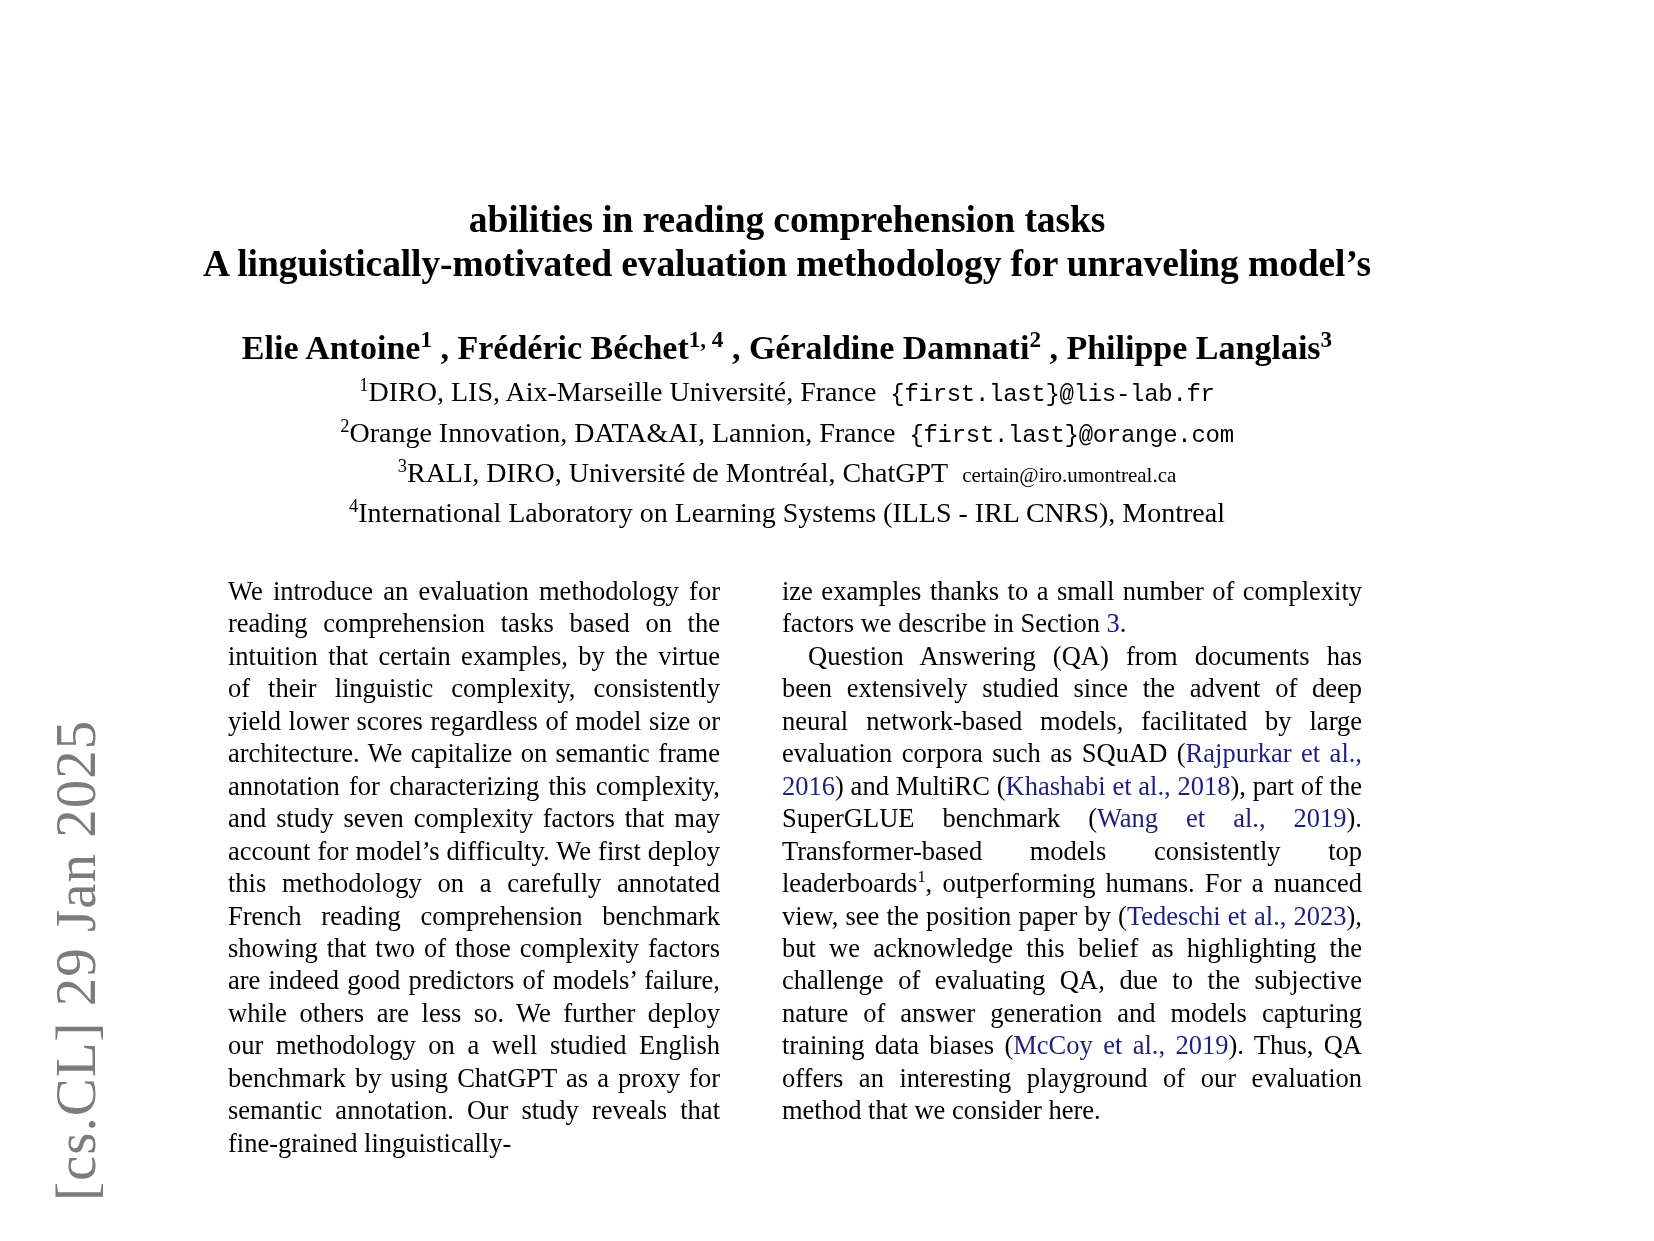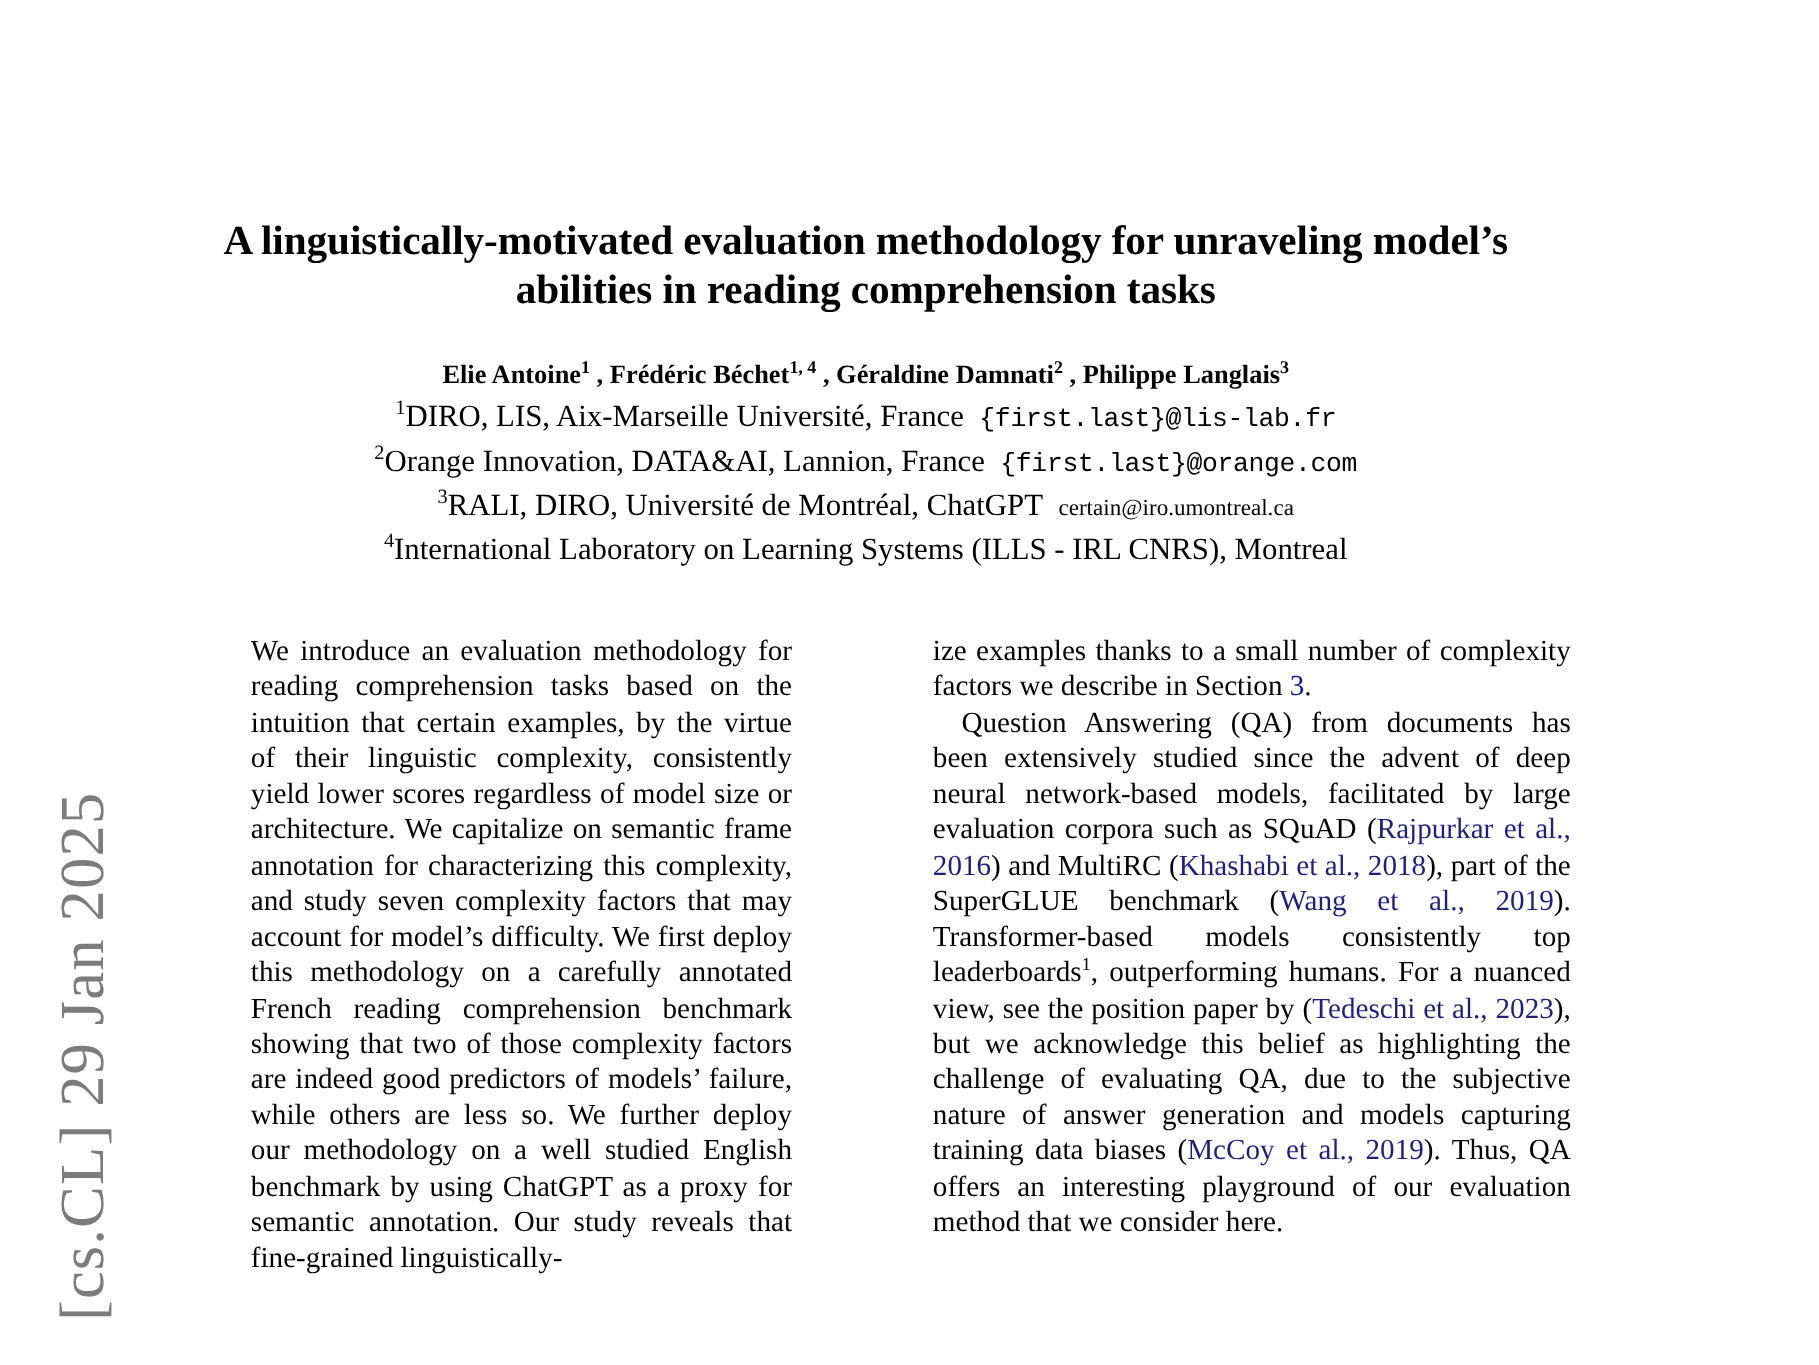--- a/index.html
+++ b/index.html
@@ -62,21 +62,21 @@
   }
 
   #author-block {
     position: absolute;
     left: 187px;
     top: 326px;
     width: 1200px;
     text-align: center;
   }
   .author-line {
-    font-size: 24px;
+    font-size: 34px;
     font-weight: bold;
     line-height: 1.3;
     white-space: nowrap;
   }
   .author-line sup {
     font-size: 0.68em;
     font-weight: bold;
     vertical-align: super;
     line-height: 0;
   }
@@ -113,21 +113,21 @@
     height: 666px;
     overflow: hidden;
   }
   .col {
     position: absolute;
     top: 0;
     width: 492px;
     overflow: hidden;
   }
   #col-left  { left: 228px; height: 666px; }
-  #col-right { left: 848px; height: 666px; width: 580px; font-family: Liberation Serif, serif; }
+  #col-right { left: 782px; height: 666px; width: 580px; font-family: Liberation Serif, serif; }
 
   .section-heading {
     font-size: 30px;
     font-weight: bold;
     text-align: center;
     margin: 0 0 38px 0;
   }
 
   .body-text {
     font-size: 26.5px;
@@ -155,22 +155,22 @@
 </head>
 <body>
 
 <div id="page">
 
   <div id="arxiv-stamp">
     <div class="stamp-text">[cs.CL]  29 Jan 2025</div>
   </div>
 
   <div id="title-block">
+    <div class="paper-title">abilities in reading comprehension tasks</div>
     <div class="paper-title">A linguistically-motivated evaluation methodology for unraveling model’s</div>
-    <div class="paper-title">abilities in reading comprehension tasks</div>
   </div>
 
   <div id="author-block">
     <div class="author-line">
       <span>Elie Antoine</span><sup>1</sup><span> , </span><span>Frédéric Béchet</span><sup>1, 4</sup><span> , </span><span>Géraldine Damnati</span><sup>2</sup><span> , </span><span>Philippe Langlais</span><sup>3</sup>
     </div>
 
     <div class="affil-line">
       <sup>1</sup><span>DIRO, LIS, Aix-Marseille Université, France</span><span class="email-mono">{first.last}@lis-lab.fr</span>
     </div>

